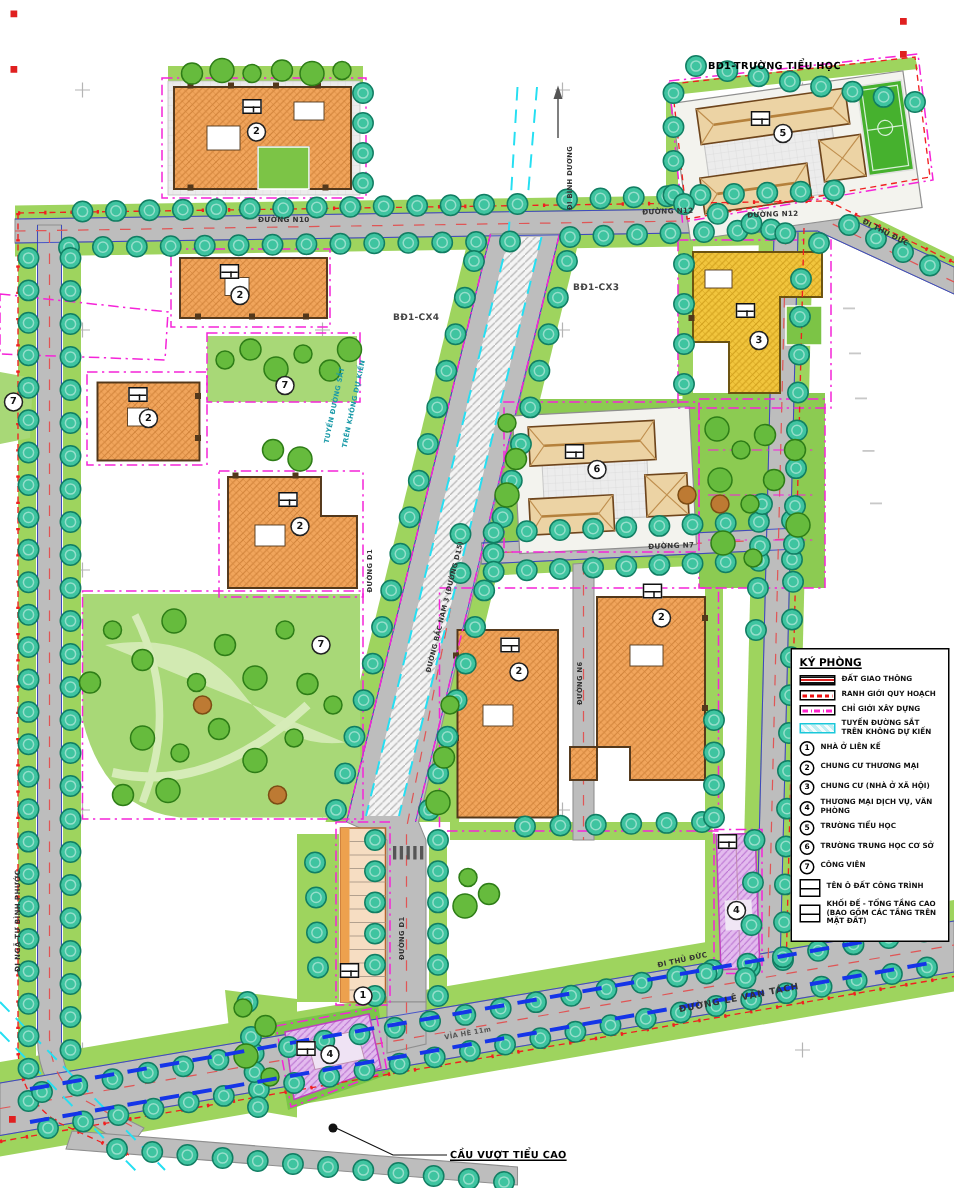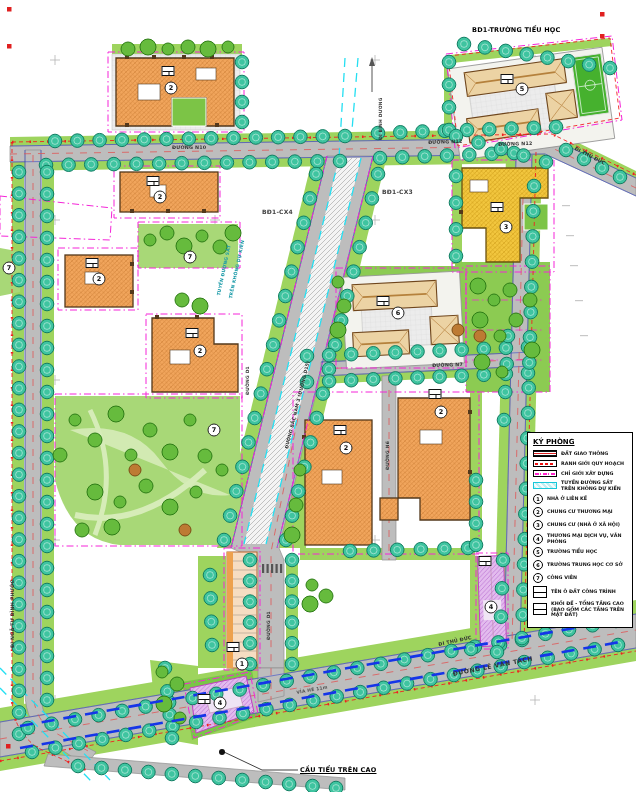--- a/index.html
+++ b/index.html
@@ -1013,38 +1013,38 @@
     <g>
       <path d="M372,92 L372,62" stroke="#555" stroke-width="1" fill="none"></path>
       <path d="M369,66 L375,66 L372,57 Z" fill="#555"></path>
     </g>
 
     <circle cx="222" cy="752" r="3" fill="#111"></circle>
     <path d="M224,752 L262,770 L298,770" stroke="#111" stroke-width=".8" fill="none"></path>
   </g>
 </svg>
 
-<div class="mlabel" style="left:472px;top:26px;font-size:6.5px;color:#000;">BD1-TRƯỜNG TIỂU HỌC</div>
+<div class="mlabel" style="left:472px;top:40px;font-size:6.5px;color:#000;">BD1-TRƯỜNG TIỂU HỌC</div>
 <div class="mlabel" style="left:262px;top:208px;font-size:6px;color:#444;">BĐ1-CX4</div>
 <div class="mlabel" style="left:382px;top:188px;font-size:6px;color:#444;">BĐ1-CX3</div>
 <div class="mlabel" style="left:172px;top:145px;font-size:4.8px;color:#333;">ĐƯỜNG N10</div>
 <div class="mlabel" style="left:428px;top:140px;font-size:4.8px;color:#333;transform:rotate(-2deg);">ĐƯỜNG N12</div>
 <div class="mlabel" style="left:498px;top:142px;font-size:4.8px;color:#333;transform:rotate(-2deg);">ĐƯỜNG N12</div>
 <div class="mlabel" style="left:432px;top:363px;font-size:4.8px;color:#333;transform:rotate(-2deg);">ĐƯỜNG N7</div>
 <div class="mlabel" style="left:385px;top:470px;font-size:4.5px;color:#333;transform:rotate(-90deg);">ĐƯỜNG N6</div>
 <div class="mlabel" style="left:245px;top:395px;font-size:4.5px;color:#333;transform:rotate(-90deg);">ĐƯỜNG D1</div>
 <div class="mlabel" style="left:266px;top:640px;font-size:4.5px;color:#333;transform:rotate(-90deg);">ĐƯỜNG D1</div>
 <div class="mlabel" style="left:284px;top:448px;font-size:4.5px;color:#333;transform:rotate(-76deg);">ĐƯỜNG BẮC NAM 3 (ĐƯỜNG D15)</div>
 <div class="mlabel" style="left:216px;top:295px;font-size:4.5px;color:#1a9aa8;transform:rotate(-78deg);">TUYẾN ĐƯỜNG SẮT</div>
 <div class="mlabel" style="left:228px;top:298px;font-size:4.5px;color:#1a9aa8;transform:rotate(-78deg);">TRÊN KHÔNG DỰ KIẾN</div>
 <div class="mlabel" style="left:378px;top:140px;font-size:4.5px;color:#333;transform:rotate(-90deg);">ĐI BÌNH DƯƠNG</div>
 <div class="mlabel" style="left:576px;top:146px;font-size:4.8px;color:#333;transform:rotate(27deg);">ĐI THỦ ĐỨC</div>
 <div class="mlabel" style="left:438px;top:642px;font-size:4.8px;color:#333;transform:rotate(-12deg);">ĐI THỦ ĐỨC</div>
 <div class="mlabel" style="left:10px;top:648px;font-size:4.8px;color:#333;transform:rotate(-90deg);">ĐI NGÃ TƯ BÌNH PHƯỚC</div>
-<div class="mlabel" style="left:300px;top:766px;font-size:6.5px;color:#000;text-decoration:underline;">CẦU TIỂU TRÊN CAO</div>
+<div class="mlabel" style="left:300px;top:766px;font-size:6.5px;color:#000;text-decoration:underline;">CẦU VƯỢT TIỂU CAO</div>
 <div class="mlabel" style="left:452px;top:670px;font-size:6px;color:#333;transform:rotate(-11deg);letter-spacing:.6px;">ĐƯỜNG LÊ VĂN TÁCH</div>
 <div class="mlabel" style="left:296px;top:690px;font-size:4.5px;color:#555;transform:rotate(-10deg);">VỈA HÈ 11m</div>
 
 <div class="marker" style="left:171px;top:88px;">2</div>
 <div class="marker" style="left:160px;top:197px;">2</div>
 <div class="marker" style="left:99px;top:279px;">2</div>
 <div class="marker" style="left:200px;top:351px;">2</div>
 <div class="marker" style="left:506px;top:227px;">3</div>
 <div class="marker" style="left:398px;top:313px;">6</div>
 <div class="marker" style="left:522px;top:89px;">5</div>

